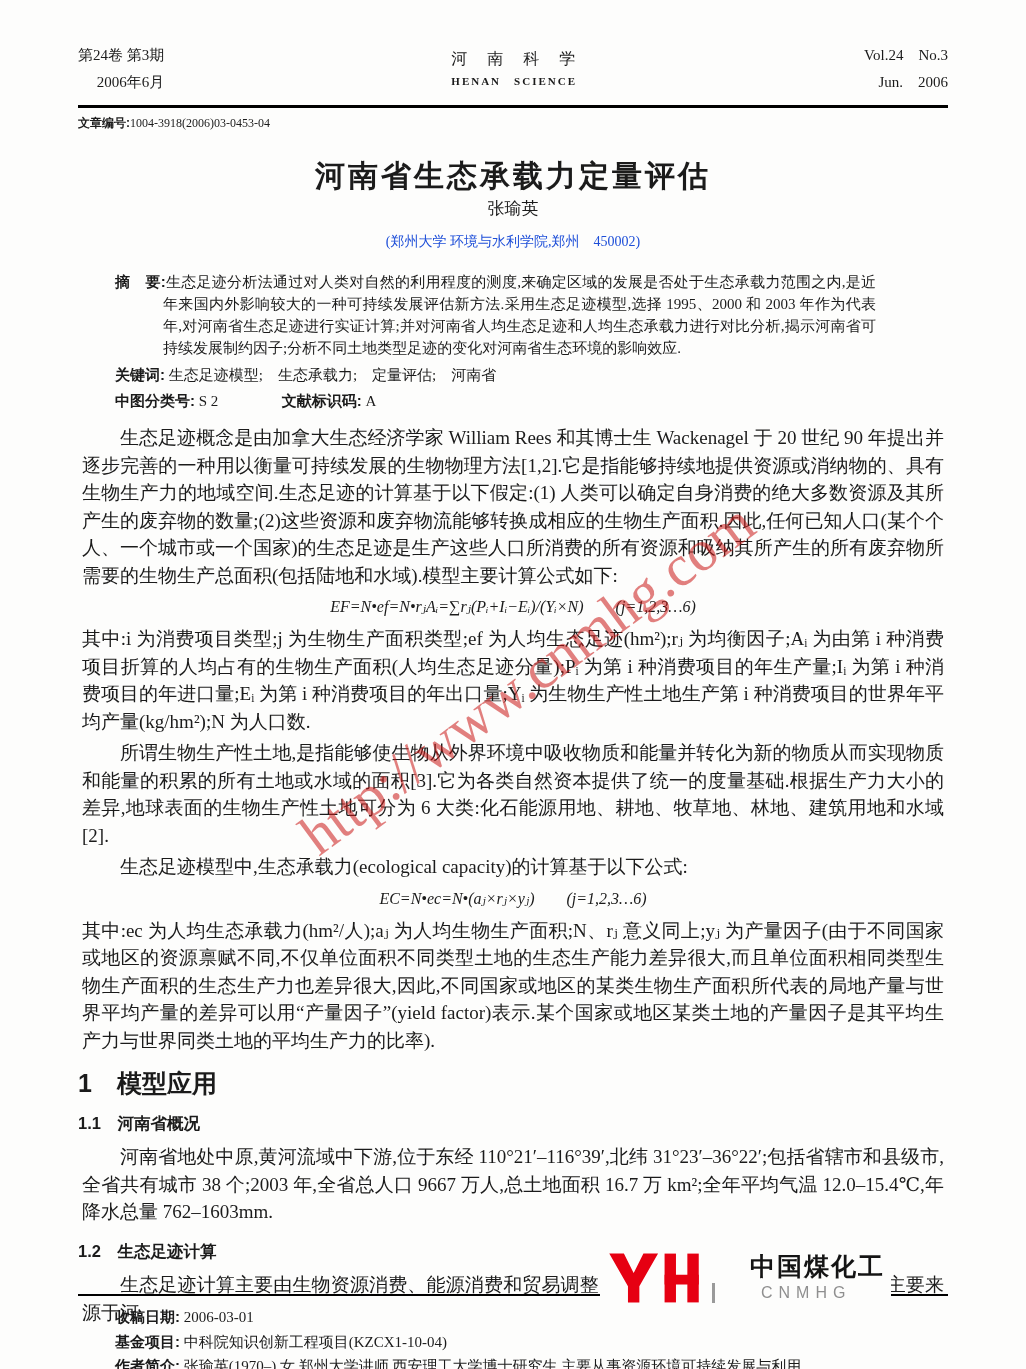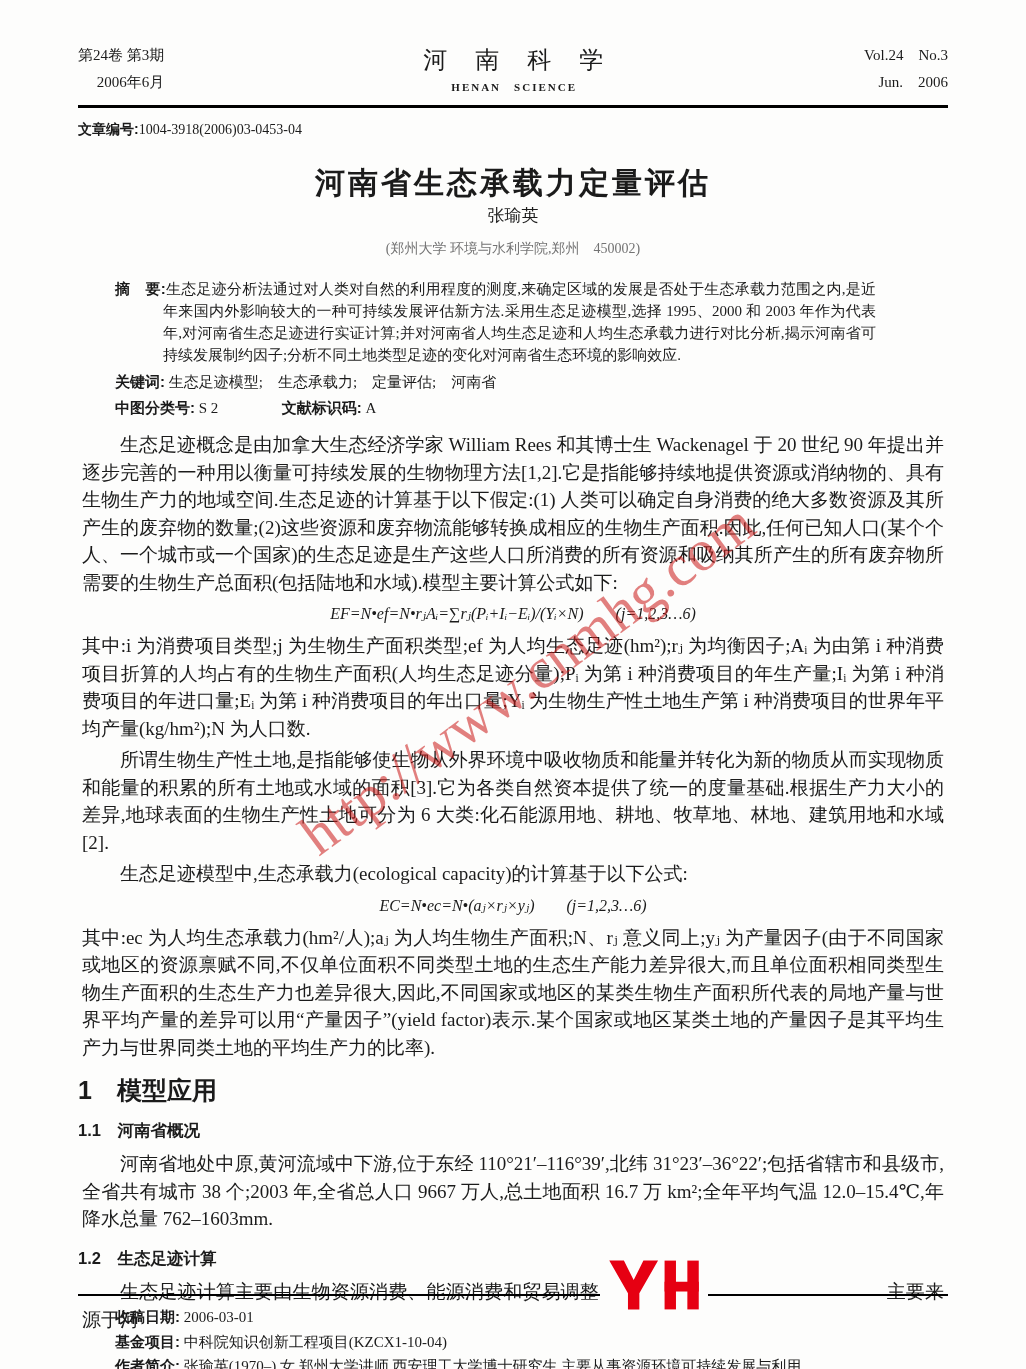--- a/index.html
+++ b/index.html
@@ -8,34 +8,34 @@
     position:relative; width:1026px; height:1369px; margin:0 auto;
     background:#fdfdfc; color:#1b1b1b; overflow:hidden;
     font-family:"Liberation Serif","DejaVu Serif",serif;
   }
   .content { padding:42px 78px 0 78px; }
 
   
   .journal-header { display:flex; justify-content:space-between; align-items:center; }
   .jh-side { font-size:15px; line-height:27px; text-align:right; }
   .jh-center { text-align:center; }
-  .jh-name-cn { font-size:24px; letter-spacing:2px; }
+  .jh-name-cn { font-size:16px; letter-spacing:2px; }
   .jh-name-en { font-size:11px; font-weight:700; letter-spacing:2px; margin-top:4px; }
   .header-rule { border-bottom:3px solid #000; margin-top:9px; }
 
-  .article-number { margin-top:13px; font-size:14px; }
+  .article-number { margin-top:7px; font-size:12px; }
 
   .b { font-weight:700; font-family:"Liberation Sans","DejaVu Sans",sans-serif; }
 
   .title {
     margin:24px 0 0 0; text-align:center; font-size:30px; font-weight:700;
     letter-spacing:3px; font-family:"Liberation Sans","DejaVu Sans",sans-serif;
   }
   .author { text-align:center; font-size:17px; }
-  .affiliation { text-align:center; font-size:14px; margin-top:13px; color:#737373; }
+  .affiliation { text-align:center; font-size:14px; margin-top:13px; color:#1d4ed8; }
 
   
   .meta { margin:0 72px 0 37px; font-size:15px; line-height:22px; }
   .abstract { margin-top:20px; text-align:justify; padding-left:48px; text-indent:-48px; }
   .keywords { margin-top:5px; }
   .clc { margin-top:4px; }
   .clc-gap { display:inline-block; width:56px; }
 
   
   .body { margin-top:12px; font-size:19px; line-height:27.5px; text-align:justify; }
@@ -142,20 +142,24 @@
       <p class="indent lastp">
         <span>生态足迹计算主要由生物资源消费、能源消费和贸易调整 3 部分</span><span class="text-gap"></span><span>主要来源于河</span>
 
         <span class="cnmhg-logo">
           <svg class="logo-mark" viewBox="0 0 118 72" xmlns="http://www.w3.org/2000/svg" aria-hidden="true">
             <polygon fill="#e60012" points="4,6 22,6 34,30 46,6 64,6 41,46 41,66 27,66 27,46"></polygon>
             <rect fill="#e60012" x="72" y="6" width="14" height="60"></rect>
             <rect fill="#e60012" x="100" y="6" width="14" height="60"></rect>
             <rect fill="#e60012" x="72" y="32" width="42" height="12"></rect>
           </svg>
+          <span class="logo-text">
+            <span class="logo-cn" style="display:block">中国煤化工</span>
+            <span class="logo-en" style="display:block">CNMHG</span>
+          </span>
         </span>
       </p>
     </div>
 
   </div>
 
   <footer class="page-footer">
     <div class="row">
       <span class="b">收稿日期:</span>
       <span>2006-03-01</span>

